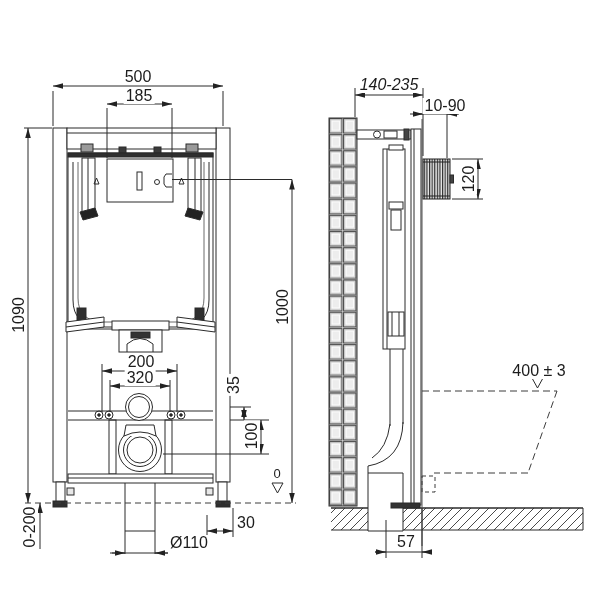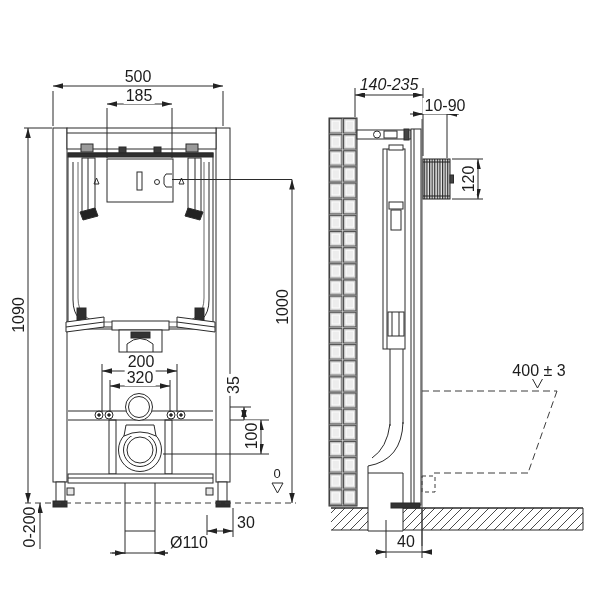--- a/index.html
+++ b/index.html
@@ -262,15 +262,15 @@
 <span class="dim" style="left:140px;top:362px;">320</span>
 <span class="dim rot" style="left:234px;top:369px;">35</span>
 <span class="dim rot" style="left:252px;top:420px;">100</span>
 <span class="dim small" style="left:277px;top:457px;">0</span>
 <span class="dim" style="left:246px;top:507px;">30</span>
 <span class="dim" style="left:189px;top:527px;text-align:right;">Ø110</span>
 <span class="dim" style="left:389px;top:69px;font-style:italic;">140-235</span>
 <span class="dim" style="left:445px;top:90px;">10-90</span>
 <span class="dim rot" style="left:469px;top:163px;">120</span>
 <span class="dim" style="left:539px;top:355px;">400 ± 3</span>
-<span class="dim" style="left:406px;top:526px;">40</span>
+<span class="dim" style="left:406px;top:526px;">57</span>
 
 </div>
 
 </body></html>

